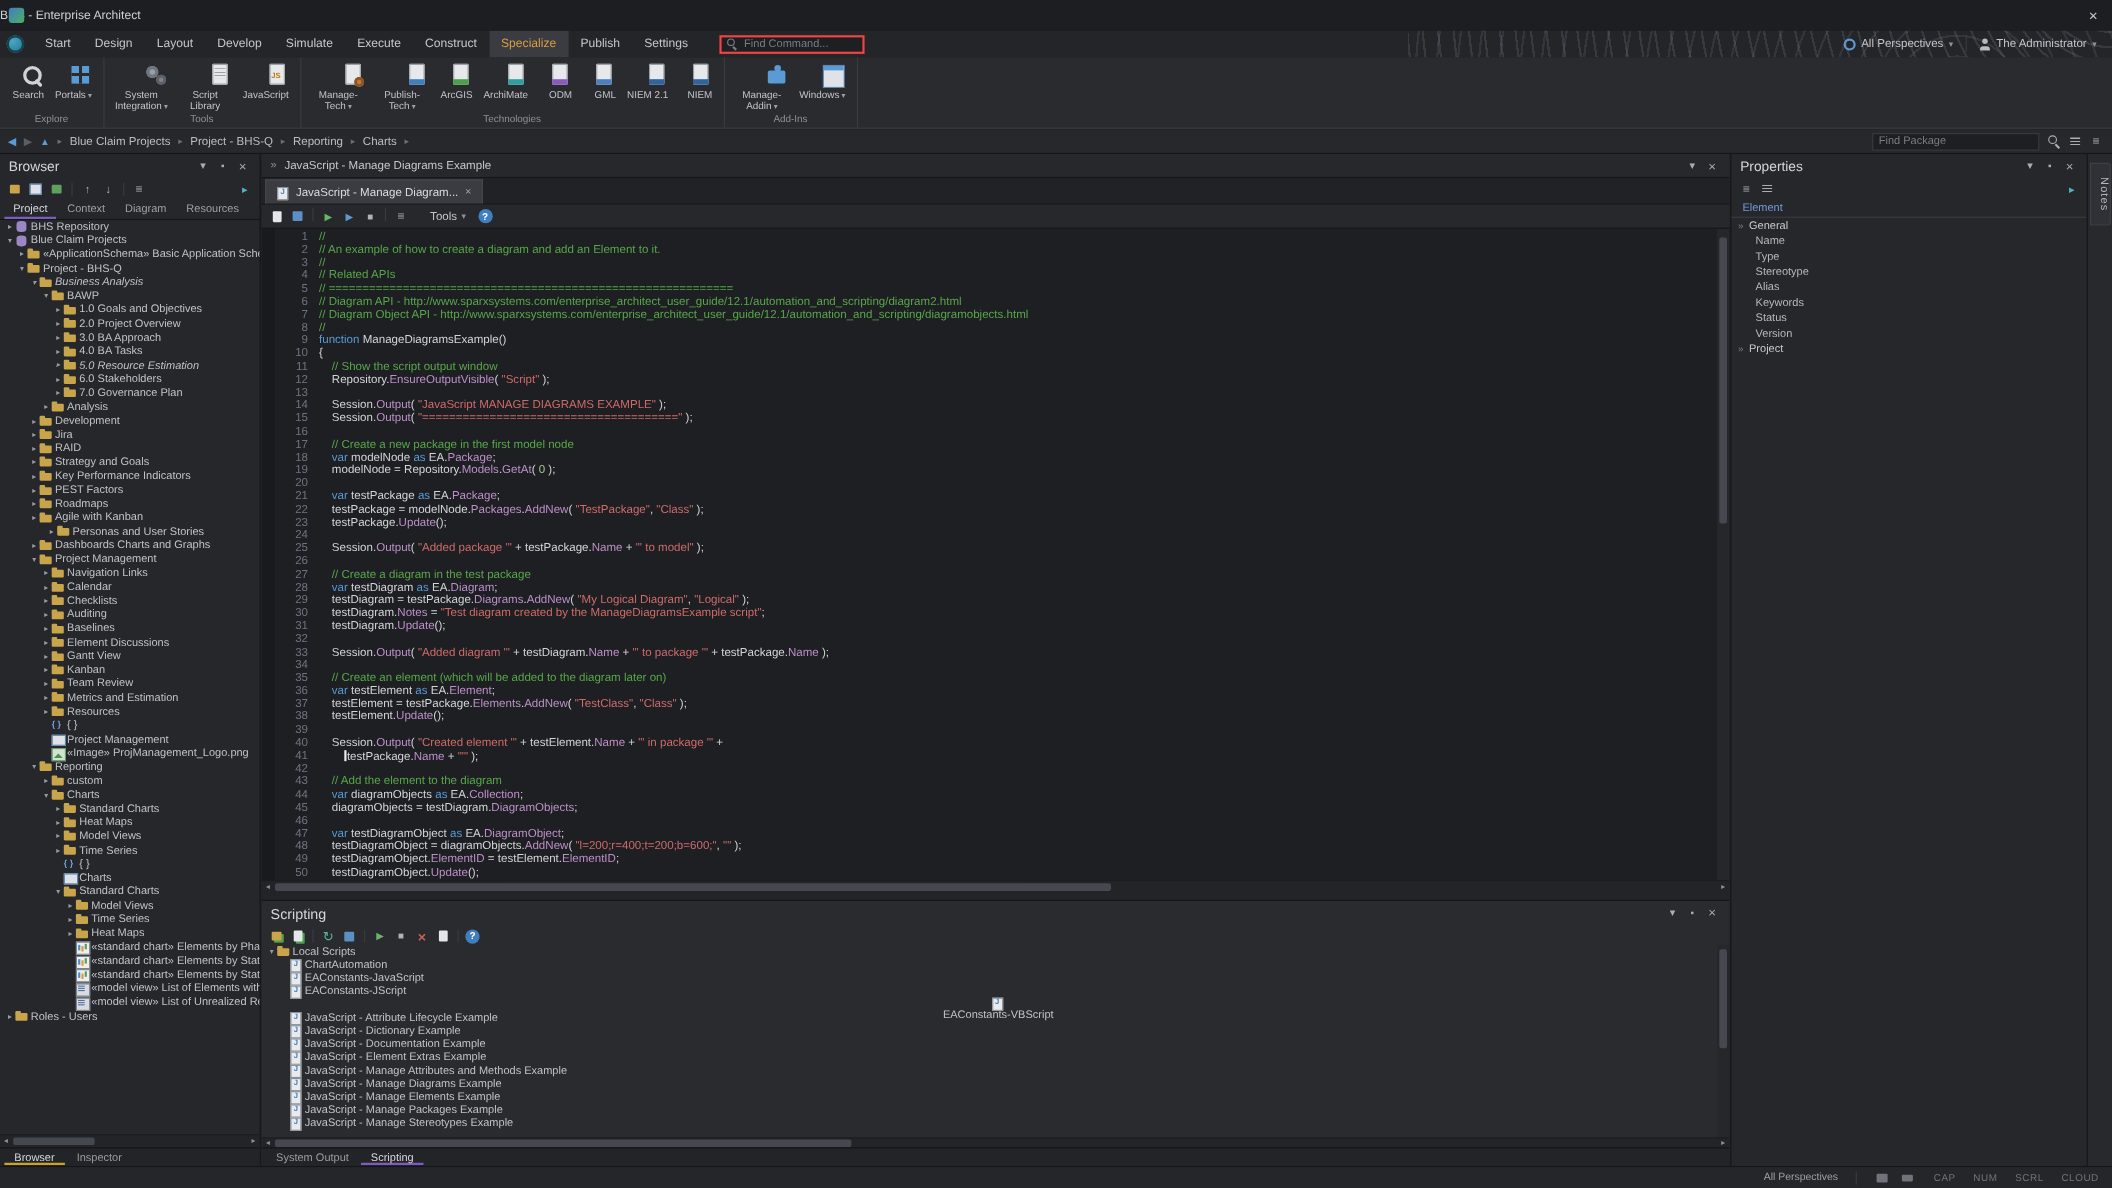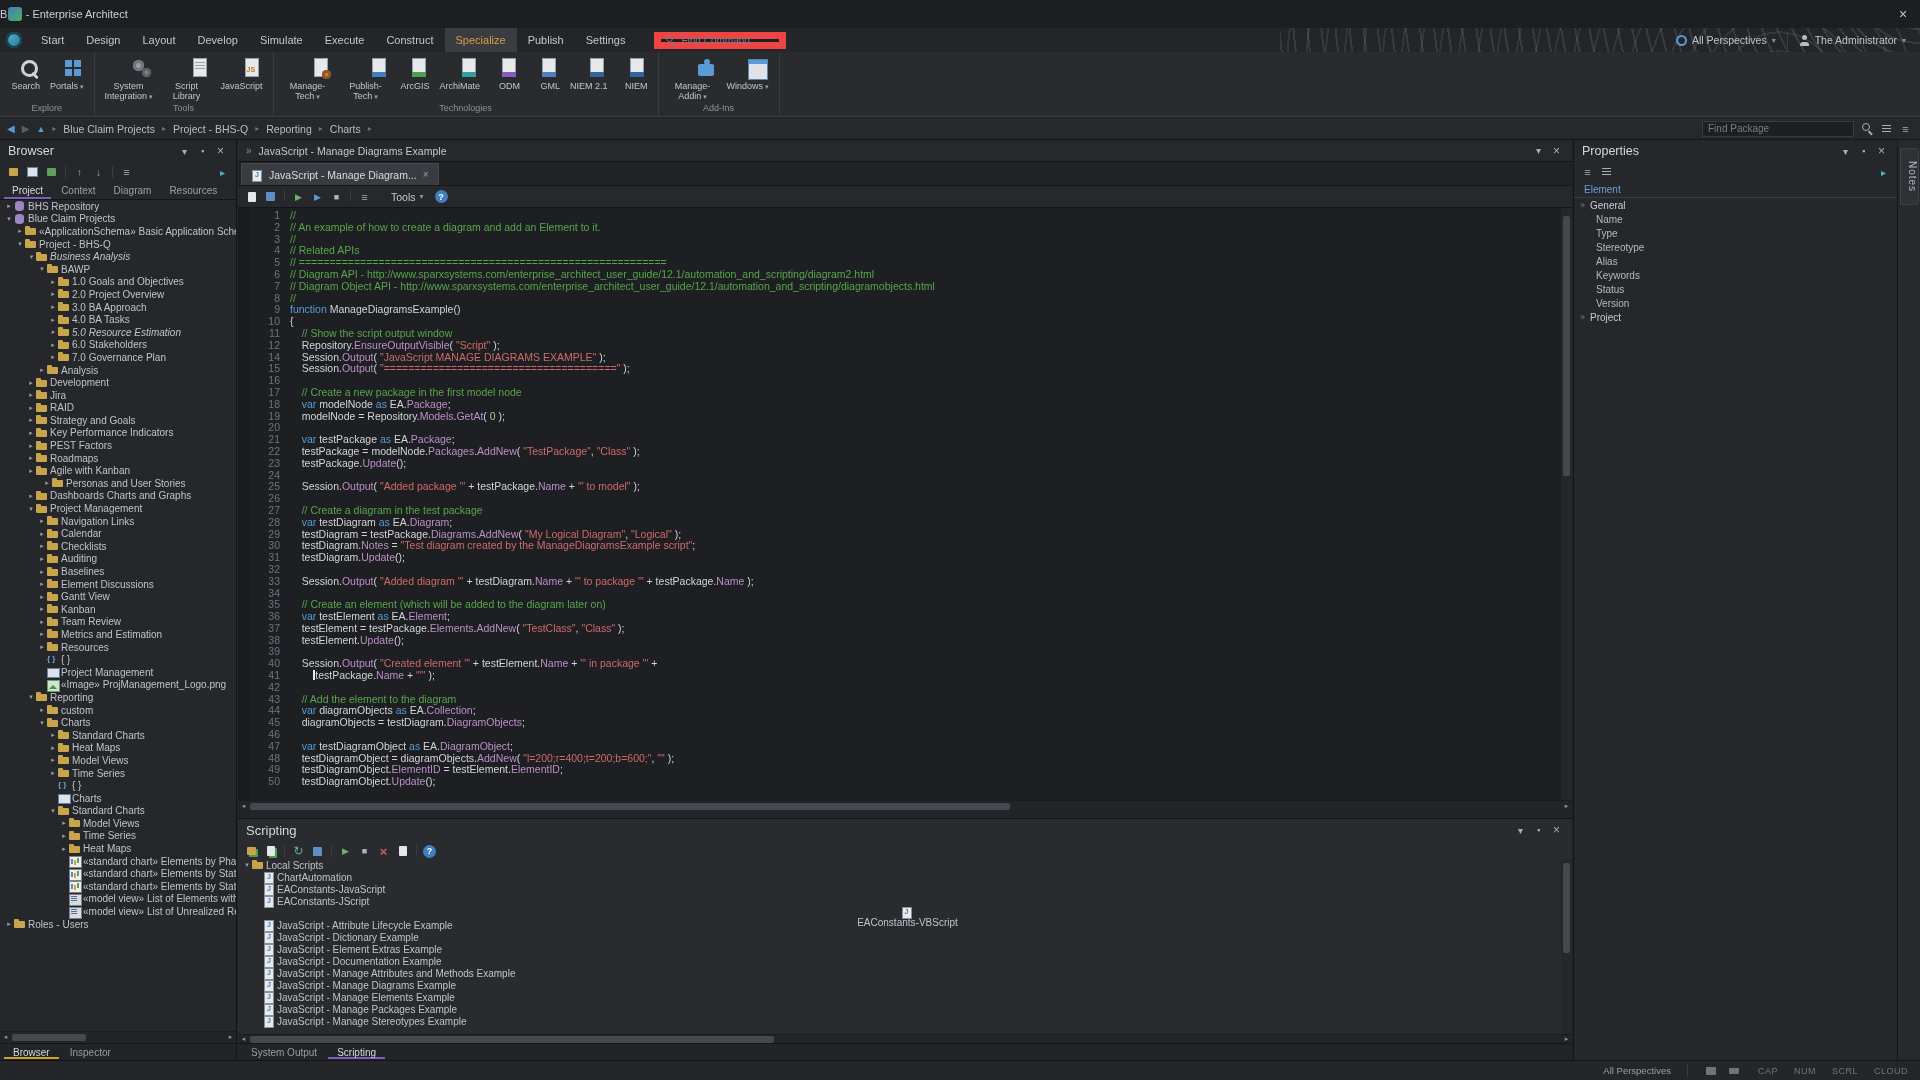--- a/index.html
+++ b/index.html
@@ -13,21 +13,21 @@
 #swirl{position:absolute;right:0;top:0;width:640px;height:52px;z-index:5;pointer-events:none;
 background:
 repeating-radial-gradient(circle at 78% 170%,transparent 0 17px,rgba(130,140,155,.16) 17px 19px),
 repeating-radial-gradient(circle at 100% -50%,transparent 0 12px,rgba(130,140,155,.20) 12px 14px)}
 
 
 #ribbonrow{position:absolute;left:0;top:28px;right:0;height:24px;background:#242529;display:flex;align-items:stretch;z-index:4}
 .earound{width:16px;height:16px;border-radius:50%;align-self:center;margin:0 8px 0 6px;background:radial-gradient(circle at 35% 35%,#49a8c2,#1f6f88);box-shadow:inset 0 0 0 2px #173f4d}
 .rtab{padding:0 11px;display:flex;align-items:center;font-size:11px;color:#c3c7cc}
 .rtab.active{background:#3a3c42;color:#dc9e3f}
-.findcmd{margin-left:18px;align-self:center;width:132px;height:17px;background:#1e1f23;border:7px solid #ef4444;display:flex;align-items:center;padding:0 5px;gap:5px;color:#787d84;font-size:10px}
+.findcmd{margin-left:18px;align-self:center;width:132px;height:17px;background:#1e1f23;border:2px solid #ef4444;display:flex;align-items:center;padding:0 5px;gap:5px;color:#787d84;font-size:10px}
 .minimag{width:10px;height:10px;position:relative;flex:none}
 .minimag::before{content:"";position:absolute;left:0;top:0;width:5px;height:5px;border:1.5px solid #787d84;border-radius:50%}
 .minimag::after{content:"";position:absolute;right:1px;bottom:1px;width:4px;height:1.5px;background:#787d84;transform:rotate(45deg)}
 .riright{margin-left:auto;display:flex;align-items:center;gap:5px;padding-right:14px;font-size:10.5px;color:#c3c7cc}
 .persp-ico{width:11px;height:11px;border-radius:50%;border:2px solid #5b9bd5;flex:none}
 .user-ico{width:11px;height:11px;position:relative;flex:none}
 .user-ico::before{content:"";position:absolute;left:3.5px;top:0;width:5px;height:5px;border-radius:50%;background:#b9bdc2}
 .user-ico::after{content:"";position:absolute;left:1px;bottom:0;width:9px;height:4px;border-radius:3px 3px 0 0;background:#b9bdc2}
 .chev{color:#8d9298;font-size:8px}
 .risep{width:1px;height:14px;background:#3a3c41;margin:0 6px}
@@ -717,20 +717,21 @@
             <div class="cl"><span class="ln">3</span><span class="ct"><span class="c">//</span></span></div>
             <div class="cl"><span class="ln">4</span><span class="ct"><span class="c">// Related APIs</span></span></div>
             <div class="cl"><span class="ln">5</span><span class="ct"><span class="c">// ============================================================</span></span></div>
             <div class="cl"><span class="ln">6</span><span class="ct"><span class="c">// Diagram API - http://www.sparxsystems.com/enterprise_architect_user_guide/12.1/automation_and_scripting/diagram2.html</span></span></div>
             <div class="cl"><span class="ln">7</span><span class="ct"><span class="c">// Diagram Object API - http://www.sparxsystems.com/enterprise_architect_user_guide/12.1/automation_and_scripting/diagramobjects.html</span></span></div>
             <div class="cl"><span class="ln">8</span><span class="ct"><span class="c">//</span></span></div>
             <div class="cl"><span class="ln">9</span><span class="ct"><span class="k">function</span> ManageDiagramsExample()</span></div>
             <div class="cl"><span class="ln">10</span><span class="ct">{</span></div>
             <div class="cl"><span class="ln">11</span><span class="ct"><span class="c">    // Show the script output window</span></span></div>
             <div class="cl"><span class="ln">12</span><span class="ct">    Repository.<span class="m">EnsureOutputVisible</span>( <span class="s">"Script"</span> );</span></div>
+            <div class="cl"><span class="ln">13</span><span class="ct"></span></div>
             <div class="cl"><span class="ln">14</span><span class="ct">    Session.<span class="m">Output</span>( <span class="s">"JavaScript MANAGE DIAGRAMS EXAMPLE"</span> );</span></div>
             <div class="cl"><span class="ln">15</span><span class="ct">    Session.<span class="m">Output</span>( <span class="s">"======================================"</span> );</span></div>
             <div class="cl"><span class="ln">16</span><span class="ct"></span></div>
             <div class="cl"><span class="ln">17</span><span class="ct"><span class="c">    // Create a new package in the first model node</span></span></div>
             <div class="cl"><span class="ln">18</span><span class="ct">    <span class="k">var</span> modelNode <span class="k">as</span> EA.<span class="m">Package</span>;</span></div>
             <div class="cl"><span class="ln">19</span><span class="ct">    modelNode = Repository.<span class="m">Models</span>.<span class="m">GetAt</span>( <span class="n">0</span> );</span></div>
             <div class="cl"><span class="ln">20</span><span class="ct"></span></div>
             <div class="cl"><span class="ln">21</span><span class="ct">    <span class="k">var</span> testPackage <span class="k">as</span> EA.<span class="m">Package</span>;</span></div>
             <div class="cl"><span class="ln">22</span><span class="ct">    testPackage = modelNode.<span class="m">Packages</span>.<span class="m">AddNew</span>( <span class="s">"TestPackage"</span>, <span class="s">"Class"</span> );</span></div>
             <div class="cl"><span class="ln">23</span><span class="ct">    testPackage.<span class="m">Update</span>();</span></div>
@@ -829,26 +830,26 @@
               <span class="tlabel">JavaScript - Attribute Lifecycle Example</span>
             </div>
             <div class="trow" style="padding-left: 15px;">
               <span class="exp"></span>
               <span class="ti script"></span>
               <span class="tlabel">JavaScript - Dictionary Example</span>
             </div>
             <div class="trow" style="padding-left: 15px;">
               <span class="exp"></span>
               <span class="ti script"></span>
+              <span class="tlabel">JavaScript - Documentation Example</span>
+            </div>
+            <div class="trow" style="padding-left: 15px;">
+              <span class="exp"></span>
+              <span class="ti script"></span>
               <span class="tlabel">JavaScript - Element Extras Example</span>
-            </div>
-            <div class="trow" style="padding-left: 15px;">
-              <span class="exp"></span>
-              <span class="ti script"></span>
-              <span class="tlabel">JavaScript - Documentation Example</span>
             </div>
             <div class="trow" style="padding-left: 15px;">
               <span class="exp"></span>
               <span class="ti script"></span>
               <span class="tlabel">JavaScript - Manage Attributes and Methods Example</span>
             </div>
             <div class="trow" style="padding-left: 15px;">
               <span class="exp"></span>
               <span class="ti script"></span>
               <span class="tlabel">JavaScript - Manage Diagrams Example</span>

